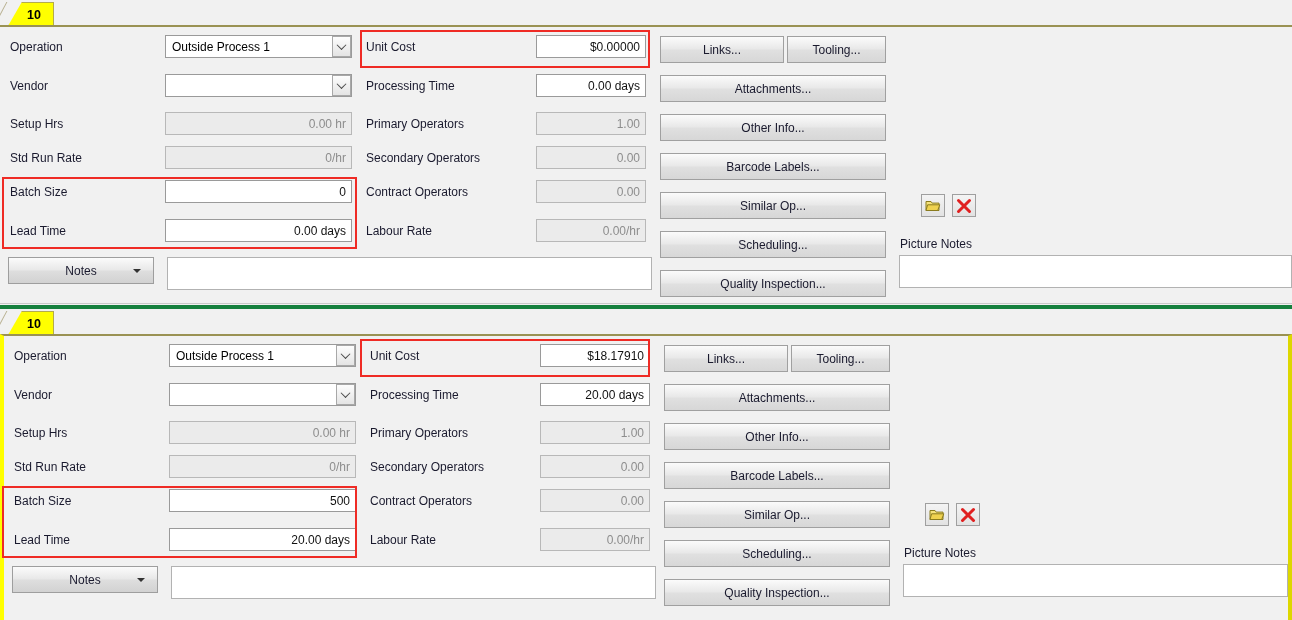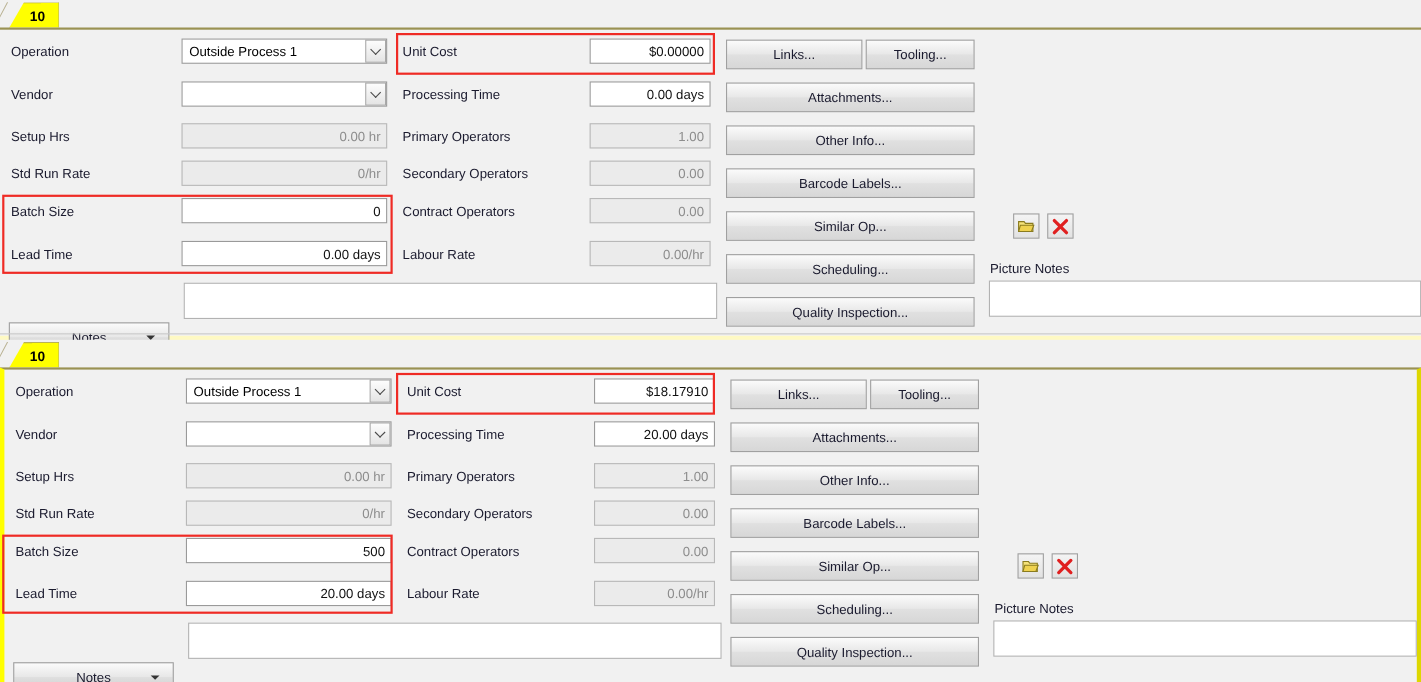--- a/index.html
+++ b/index.html
@@ -6,21 +6,21 @@
   html, body {
     margin: 0; padding: 0;
     width: 1292px; height: 620px;
     background: #ffffff;
     font-family: "Liberation Sans", sans-serif;
     font-size: 12px;
     color: #000000;
     overflow: hidden;
   }
 
-  .screen { position: relative; width: 1292px; height: 620px; background:#fef9c3; }
+  .screen { position: relative; width: 1292px; height: 620px; background:#15803d; }
 
   
   .panel { position: absolute; left: 0; width: 1292px; background: #f1f1f1; }
   .panel-body {
     position: absolute; left: 0; top: 0; width: 1292px; height: 100%;
     background: #f1f1f1;
     border-top: 2px solid #9a9253;
   }
   .panel.selected .panel-body {
     border-left: 4px solid #ffff00;
@@ -107,21 +107,21 @@
     display: flex; align-items: center; justify-content: center;
     font-size: 12px; color: #1a1a2e;
     height: 27px;
   }
   .notesbtn {
     position: absolute;
     background: linear-gradient(#fbfbfb,#e8e8e8 48%,#dedede 52%,#d2d2d2);
     border: 1px solid #9e9e9e;
     height: 27px;
     display: flex; align-items: center; justify-content: center;
-    font-size: 12px; color: #1a1a2e; margin-top: 36px;
+    font-size: 12px; color: #1a1a2e;
   }
   .notes-caret {
     position: absolute; right: 12px; top: 50%;
     width: 0; height: 0;
     border-left: 4px solid transparent;
     border-right: 4px solid transparent;
     border-top: 4px solid #333;
     transform: translateY(-2px);
   }
 

